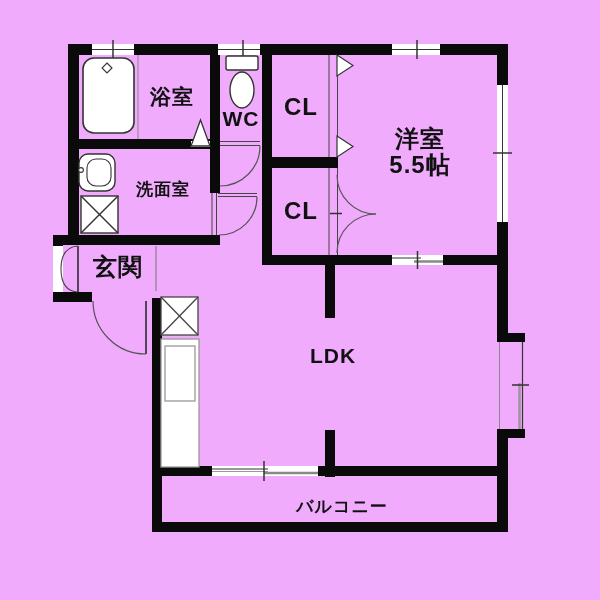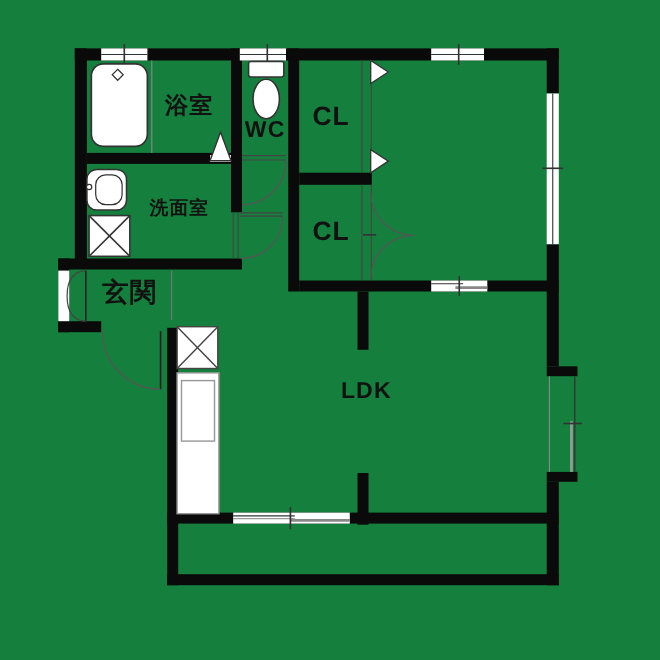--- a/index.html
+++ b/index.html
@@ -1,17 +1,17 @@
 <!DOCTYPE html>
 <html><head>
 <meta charset="utf-8">
 <style>
   html,body{margin:0;padding:0;background:#ffffff;}
   #stage{
-    position:relative;width:600px;height:600px;background:#15803d;overflow:hidden;
+    position:relative;width:600px;height:600px;background:#f0abfc;overflow:hidden;
     font-family:"Liberation Sans","DejaVu Sans",sans-serif;
   }
   #plan-svg{position:absolute;left:0;top:0;}
   .room-label{
     position:absolute;color:#111111;font-weight:bold;text-align:center;
     line-height:1.08;white-space:nowrap;transform:translate(-50%,-50%);
     letter-spacing:1px;
   }
   .fs21{font-size:21px;} .fs20{font-size:24px;} .fs19{font-size:17px;}
 </style>
@@ -161,16 +161,21 @@
   <div class="room-label fs21" style="left:241px;top:119px;">WC</div>
 
   <div class="room-label fs19" style="left:163px;top:190px;">洗面室</div>
 
   <div class="room-label fs20" style="left:118px;top:267px;">玄関</div>
 
   <div class="room-label fs20" style="left:301px;top:107px;">CL</div>
 
   <div class="room-label fs20" style="left:301px;top:211px;">CL</div>
 
+  <div class="room-label fs20" style="left:420px;top:152px;">
+    <div>洋室</div>
+    <div>5.5帖</div>
+  </div>
 
   <div class="room-label fs21" style="left:333px;top:356px;">LDK</div>
 
+  <div class="room-label fs19" style="left:342px;top:507px;">バルコニー</div>
 </div>
 
 </body></html>

